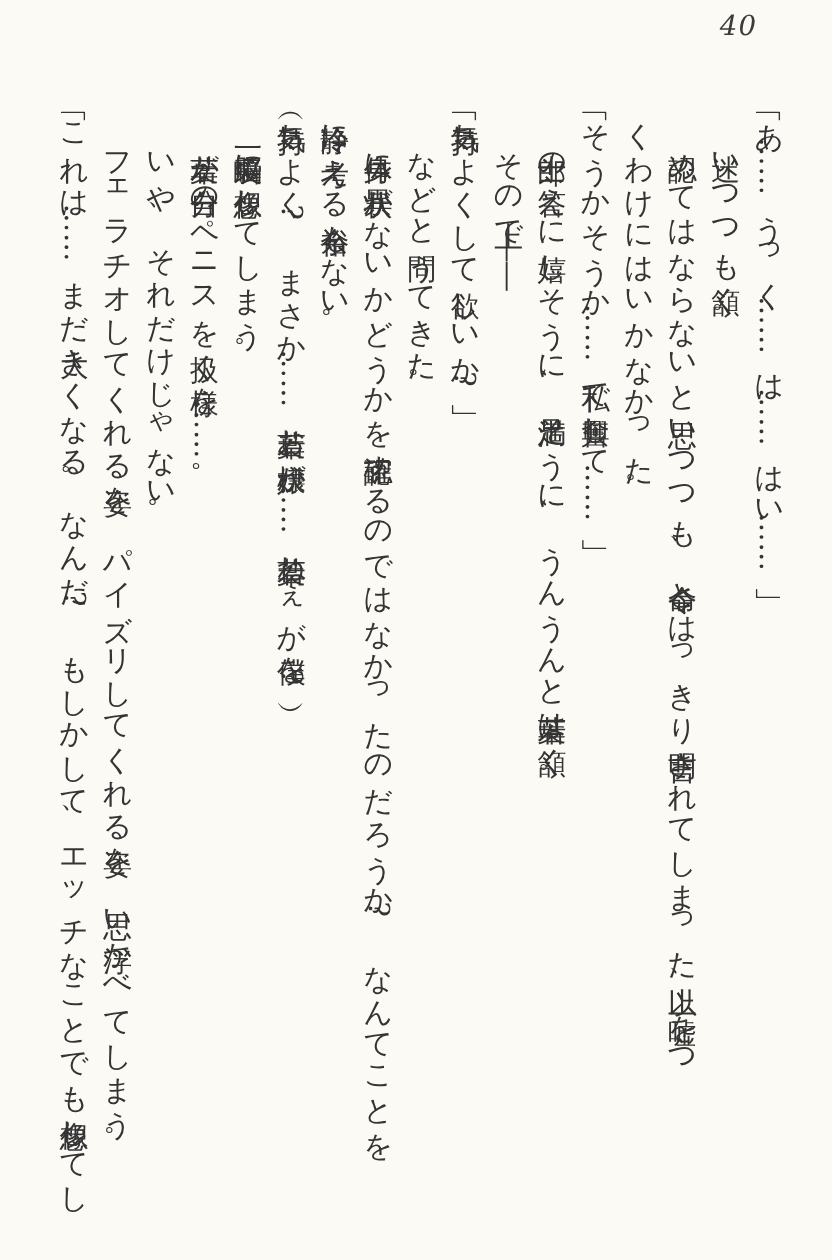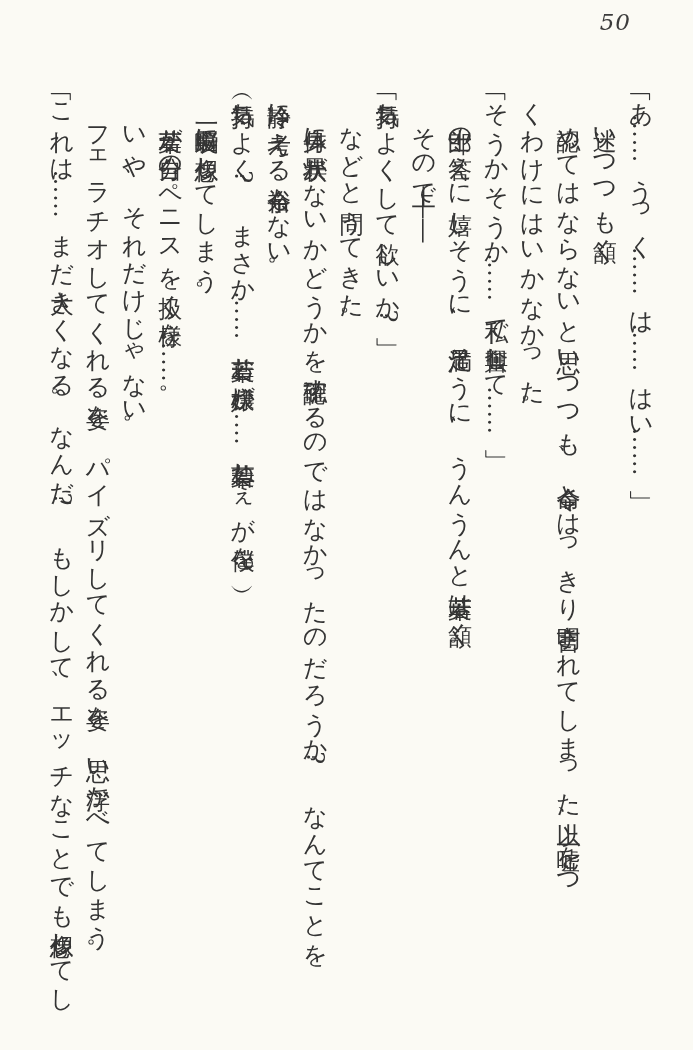--- a/index.html
+++ b/index.html
@@ -41,21 +41,21 @@
   .text-line {
     line-height: 36.2px;
     letter-spacing: 0.35px;
     white-space: nowrap;
   }
 </style>
 </head>
 <body>
 
 <div class="page">
-  <div class="page-number">50</div>
+  <div class="page-number">40</div>
   <div class="text-block">
       <div class="text-line">「あ……うっく……は……はい……」</div>
       <div class="text-line">　迷いつつも頷く。</div>
       <div class="text-line">　認めてはならないと思いつつも、命令とはっきり言明されてしまった以上、嘘をつ</div>
       <div class="text-line">くわけにはいかなかった。</div>
       <div class="text-line">「そうかそうか……私で興奮して……」</div>
       <div class="text-line">　士郎の答えに嬉しそうに、満足そうに、うんうんと若葉は頷く。</div>
       <div class="text-line">　その上で――</div>
       <div class="text-line">「気持ちよくして欲しいか?」</div>
       <div class="text-line">　などと問うてきた。</div>

